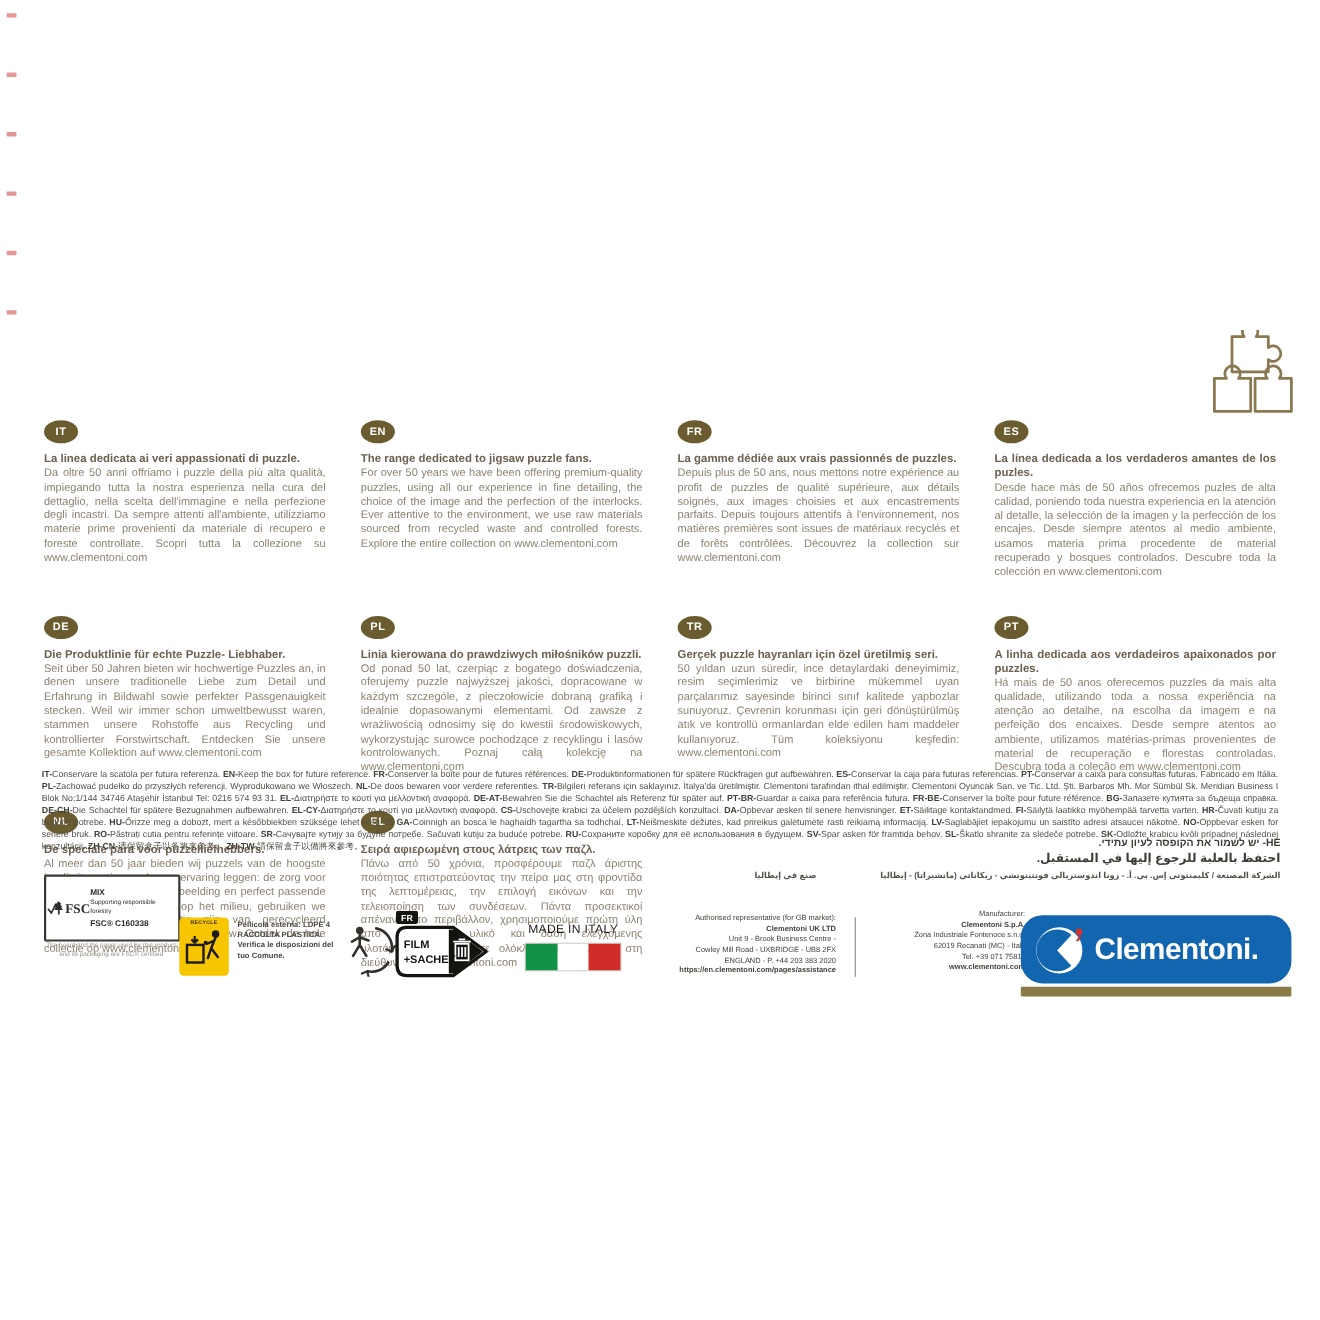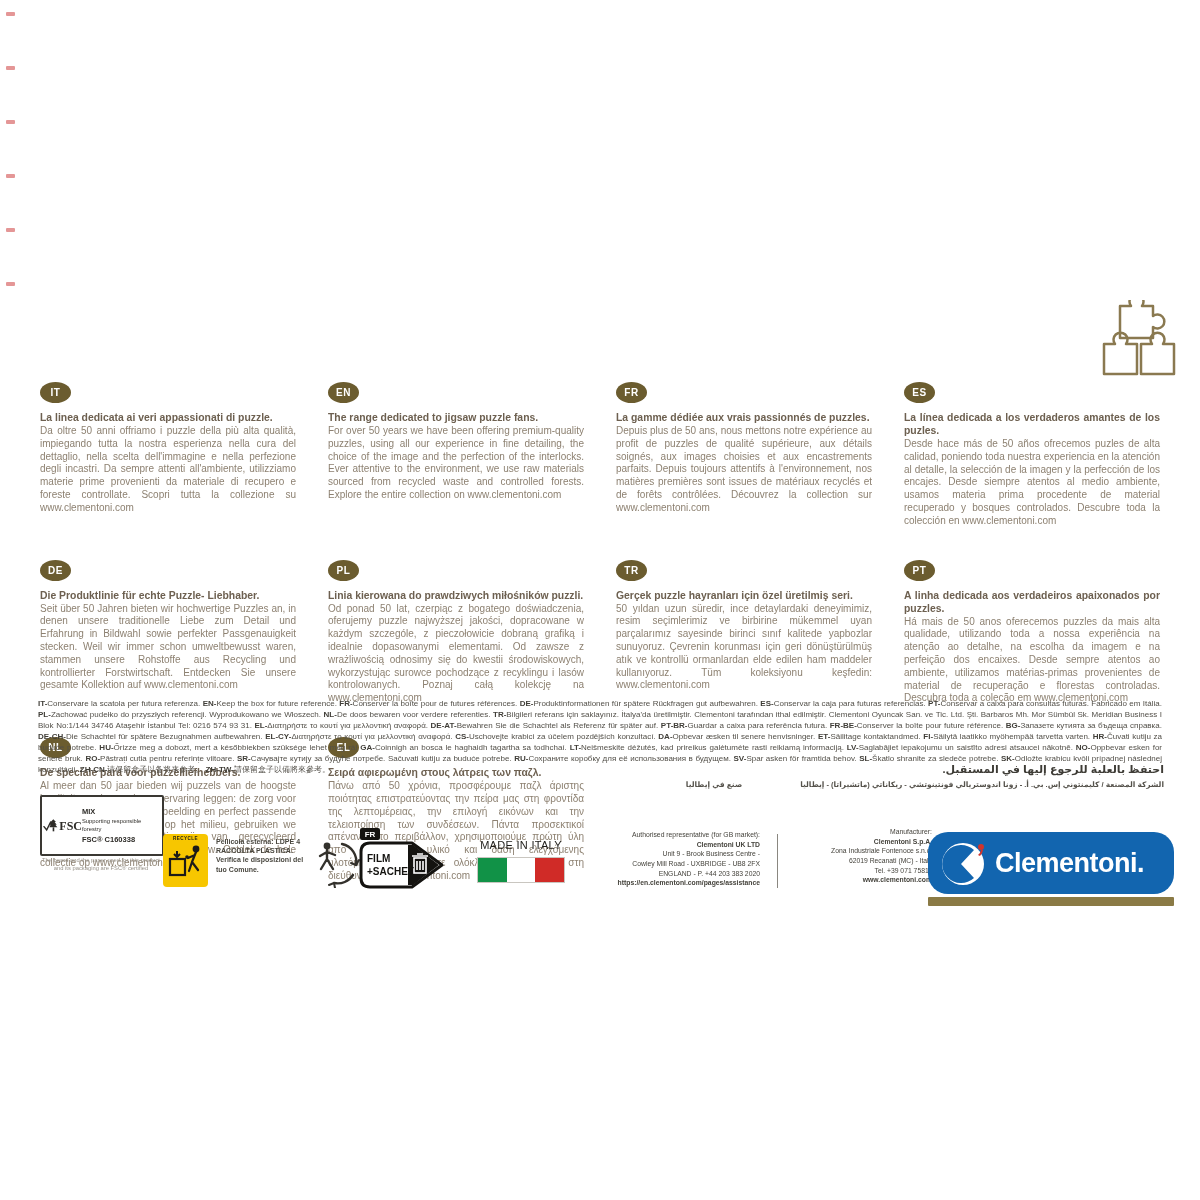--- a/index.html
+++ b/index.html
@@ -165,20 +165,21 @@
         <div class="lang-heading">Σειρά αφιερωμένη στους λάτρεις των παζλ.</div>
         <div class="lang-body">Πάνω από 50 χρόνια, προσφέρουμε παζλ άριστης ποιότητας επιστρατεύοντας την πείρα μας στη φροντίδα της λεπτομέρειας, την επιλογή εικόνων και την τελειοποίηση των συνδέσεων. Πάντα προσεκτικοί απέναντι στο περιβάλλον, χρησιμοποιούμε πρώτη ύλη από ανακτημένο υλικό και δάση ελεγχόμενης υλοτόμησης. Ανακαλύψτε ολόκληρη τη συλλογή στη διεύθυνση www.clementoni.com</div>
       </div>
     </div>
 
   <div class="fineprint">
     
   <span class="fp-entry"><b class="fp-code">IT-</b><span class="fp-text">Conservare la scatola per futura referenza.</span> </span><span class="fp-entry"><b class="fp-code">EN-</b><span class="fp-text">Keep the box for future reference.</span> </span><span class="fp-entry"><b class="fp-code">FR-</b><span class="fp-text">Conserver la boîte pour de futures références.</span> </span><span class="fp-entry"><b class="fp-code">DE-</b><span class="fp-text">Produktinformationen für spätere Rückfragen gut aufbewahren.</span> </span><span class="fp-entry"><b class="fp-code">ES-</b><span class="fp-text">Conservar la caja para futuras referencias.</span> </span><span class="fp-entry"><b class="fp-code">PT-</b><span class="fp-text">Conservar a caixa para consultas futuras. Fabricado em Itália.</span> </span><span class="fp-entry"><b class="fp-code">PL-</b><span class="fp-text">Zachować pudełko do przyszłych referencji. Wyprodukowano we Włoszech.</span> </span><span class="fp-entry"><b class="fp-code">NL-</b><span class="fp-text">De doos bewaren voor verdere referenties.</span> </span><span class="fp-entry"><b class="fp-code">TR-</b><span class="fp-text">Bilgileri referans için saklayınız. İtalya'da üretilmiştir. Clementoni tarafından ithal edilmiştir. Clementoni Oyuncak San. ve Tic. Ltd. Şti. Barbaros Mh. Mor Sümbül Sk. Meridian Business I Blok No:1/144 34746 Ataşehir İstanbul Tel: 0216 574 93 31.</span> </span><span class="fp-entry"><b class="fp-code">EL-</b><span class="fp-text">Διατηρήστε το κουτί για μελλοντική αναφορά.</span> </span><span class="fp-entry"><b class="fp-code">DE-AT-</b><span class="fp-text">Bewahren Sie die Schachtel als Referenz für später auf.</span> </span><span class="fp-entry"><b class="fp-code">PT-BR-</b><span class="fp-text">Guardar a caixa para referência futura.</span> </span><span class="fp-entry"><b class="fp-code">FR-BE-</b><span class="fp-text">Conserver la boîte pour future référence.</span> </span><span class="fp-entry"><b class="fp-code">BG-</b><span class="fp-text">Запазете кутията за бъдеща справка.</span> </span><span class="fp-entry"><b class="fp-code">DE-CH-</b><span class="fp-text">Die Schachtel für spätere Bezugnahmen aufbewahren.</span> </span><span class="fp-entry"><b class="fp-code">EL-CY-</b><span class="fp-text">Διατηρήστε το κουτί για μελλοντική αναφορά.</span> </span><span class="fp-entry"><b class="fp-code">CS-</b><span class="fp-text">Uschovejte krabici za účelem pozdějších konzultací.</span> </span><span class="fp-entry"><b class="fp-code">DA-</b><span class="fp-text">Opbevar æsken til senere henvisninger.</span> </span><span class="fp-entry"><b class="fp-code">ET-</b><span class="fp-text">Säilitage kontaktandmed.</span> </span><span class="fp-entry"><b class="fp-code">FI-</b><span class="fp-text">Säilytä laatikko myöhempää tarvetta varten.</span> </span><span class="fp-entry"><b class="fp-code">HR-</b><span class="fp-text">Čuvati kutiju za buduće potrebe.</span> </span><span class="fp-entry"><b class="fp-code">HU-</b><span class="fp-text">Őrizze meg a dobozt, mert a későbbiekben szüksége lehet még rá!</span> </span><span class="fp-entry"><b class="fp-code">GA-</b><span class="fp-text">Coinnigh an bosca le haghaidh tagartha sa todhchaí.</span> </span><span class="fp-entry"><b class="fp-code">LT-</b><span class="fp-text">Neišmeskite dėžutės, kad prireikus galėtumėte rasti reikiamą informaciją.</span> </span><span class="fp-entry"><b class="fp-code">LV-</b><span class="fp-text">Saglabājiet iepakojumu un saistīto adresi atsaucei nākotnē.</span> </span><span class="fp-entry"><b class="fp-code">NO-</b><span class="fp-text">Oppbevar esken for senere bruk.</span> </span><span class="fp-entry"><b class="fp-code">RO-</b><span class="fp-text">Păstrați cutia pentru referințe viitoare.</span> </span><span class="fp-entry"><b class="fp-code">SR-</b><span class="fp-text">Сачувајте кутију за будуће потребе. Sačuvati kutiju za buduće potrebe.</span> </span><span class="fp-entry"><b class="fp-code">RU-</b><span class="fp-text">Сохраните коробку для её использования в будущем.</span> </span><span class="fp-entry"><b class="fp-code">SV-</b><span class="fp-text">Spar asken för framtida behov.</span> </span><span class="fp-entry"><b class="fp-code">SL-</b><span class="fp-text">Škatlo shranite za sledeče potrebe.</span> </span><span class="fp-entry"><b class="fp-code">SK-</b><span class="fp-text">Odložte krabicu kvôli prípadnej následnej konzultácii.</span> </span><span class="fp-entry"><b class="fp-code">ZH-CN-</b><span class="fp-text">请保留盒子以备将来参考。</span> </span><span class="fp-entry"><b class="fp-code">ZH-TW-</b><span class="fp-text">請保留盒子以備將來參考。</span> </span></div>
 
   <div class="rtl-lines">
+    <div class="hebrew-line">HE- יש לשמור את הקופסה לעיון עתידי.</div>
     <div class="arabic-line">احتفظ بالعلبة للرجوع إليها في المستقبل.</div>
     <div class="arabic-small">
       <span>الشركة المصنعة / كليمنتوني إس. بي. أ. - زونا اندوستريالي فونتينوتشي - ريكاناتي (ماتشيراتا) - إيطاليا</span>
       <span>صنع في إيطاليا</span>
     </div>
   </div>
 
   <div class="fsc-box">
     <div class="fsc-left">
       <svg width="26" height="26" viewBox="0 0 26 26">

